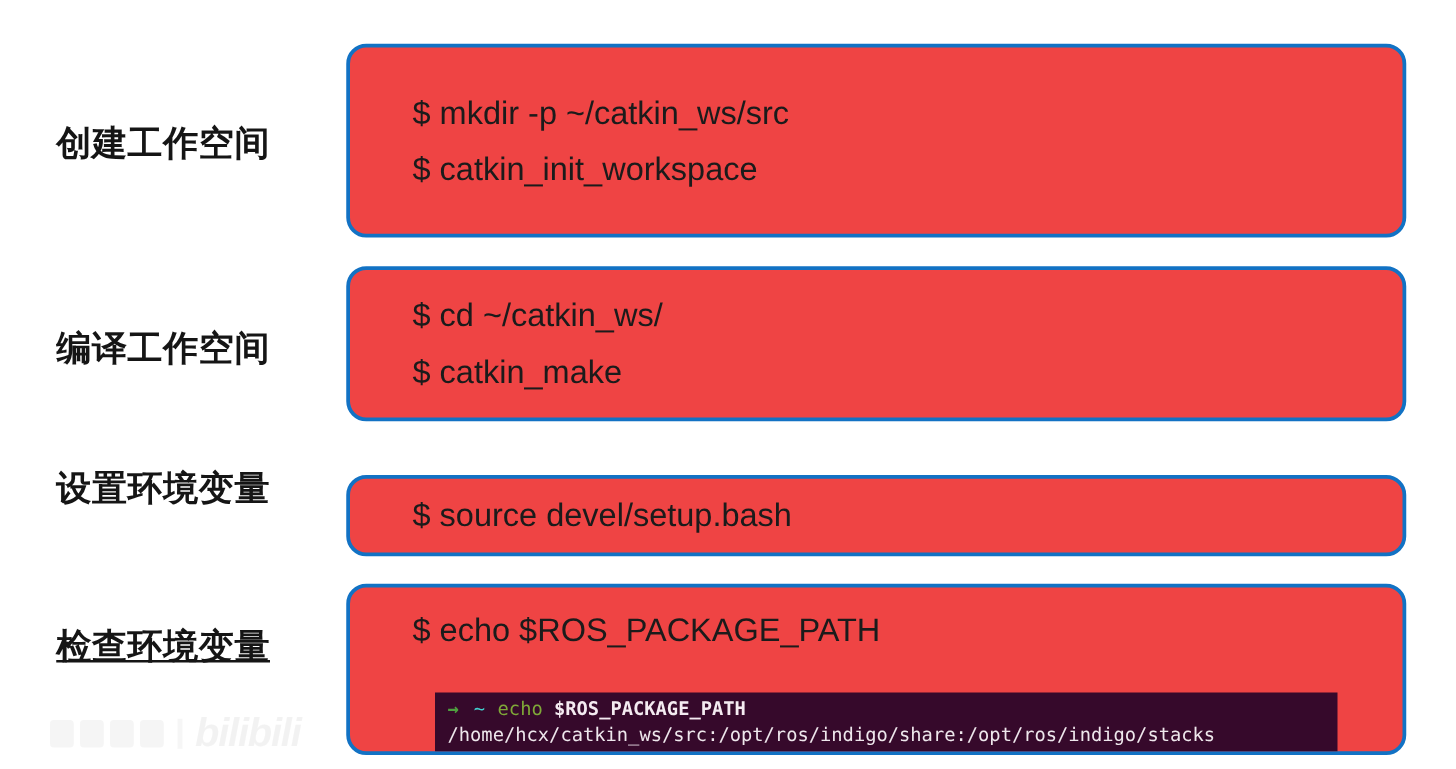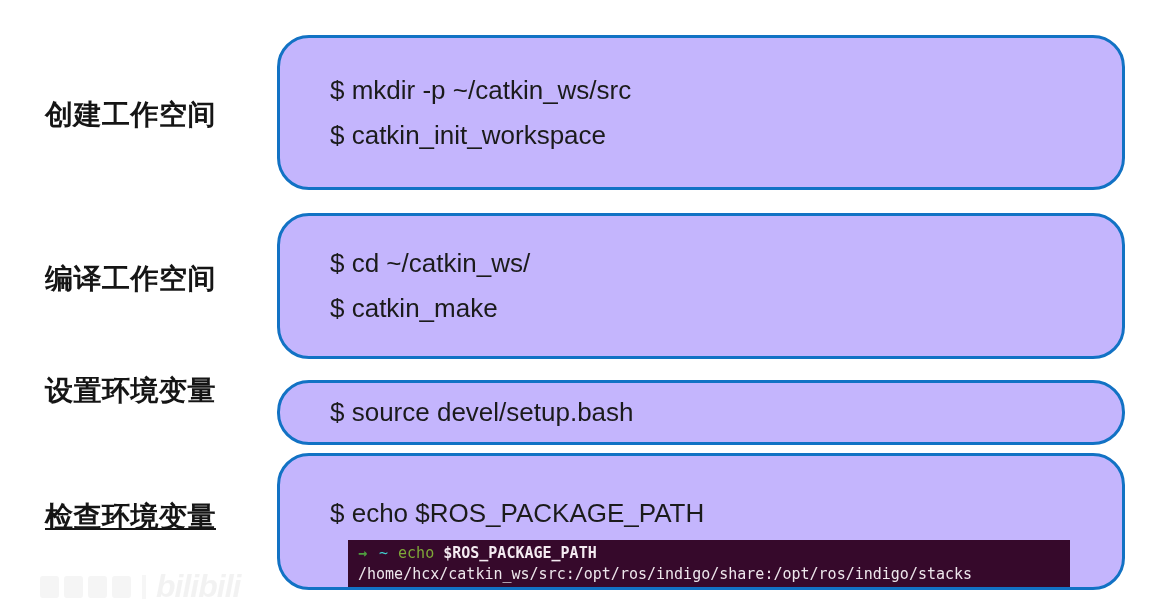--- a/index.html
+++ b/index.html
@@ -23,31 +23,31 @@
   #label-1 { top: 96px; }
   #label-2 { top: 260px; }
   #label-3 { top: 372px; }
   #label-4 { top: 498px; text-decoration: underline; }
 
   .cmd-box {
     position: absolute;
     left: 277px;
     width: 848px;
     border: 3px solid #1272c4;
-    border-radius: 32px;
-    background: #c4b5fd;
+    border-radius: 16px;
+    background: #ef4444;
     display: flex;
     flex-direction: column;
     justify-content: center;
     padding-left: 50px;
   }
   #box-1 { top: 35px;  height: 155px; }
-  #box-2 { top: 213px; height: 146px; }
+  #box-2 { top: 213px; height: 124px; }
   #box-3 { top: 355px; height: 65px; margin-top: 25px;  }
-  #box-4 { top: 453px; height: 137px; justify-content: flex-end; padding-top: 0; }
+  #box-4 { top: 467px; height: 137px; justify-content: space-between; padding-top: 12px; }
 
   .cmd-line {
     font-size: 26px;
     line-height: 45px;
     color: #1b1b1b;
     white-space: nowrap;
   }
   #box-4 .cmd-line { line-height: 44px; }
 
   .terminal {

